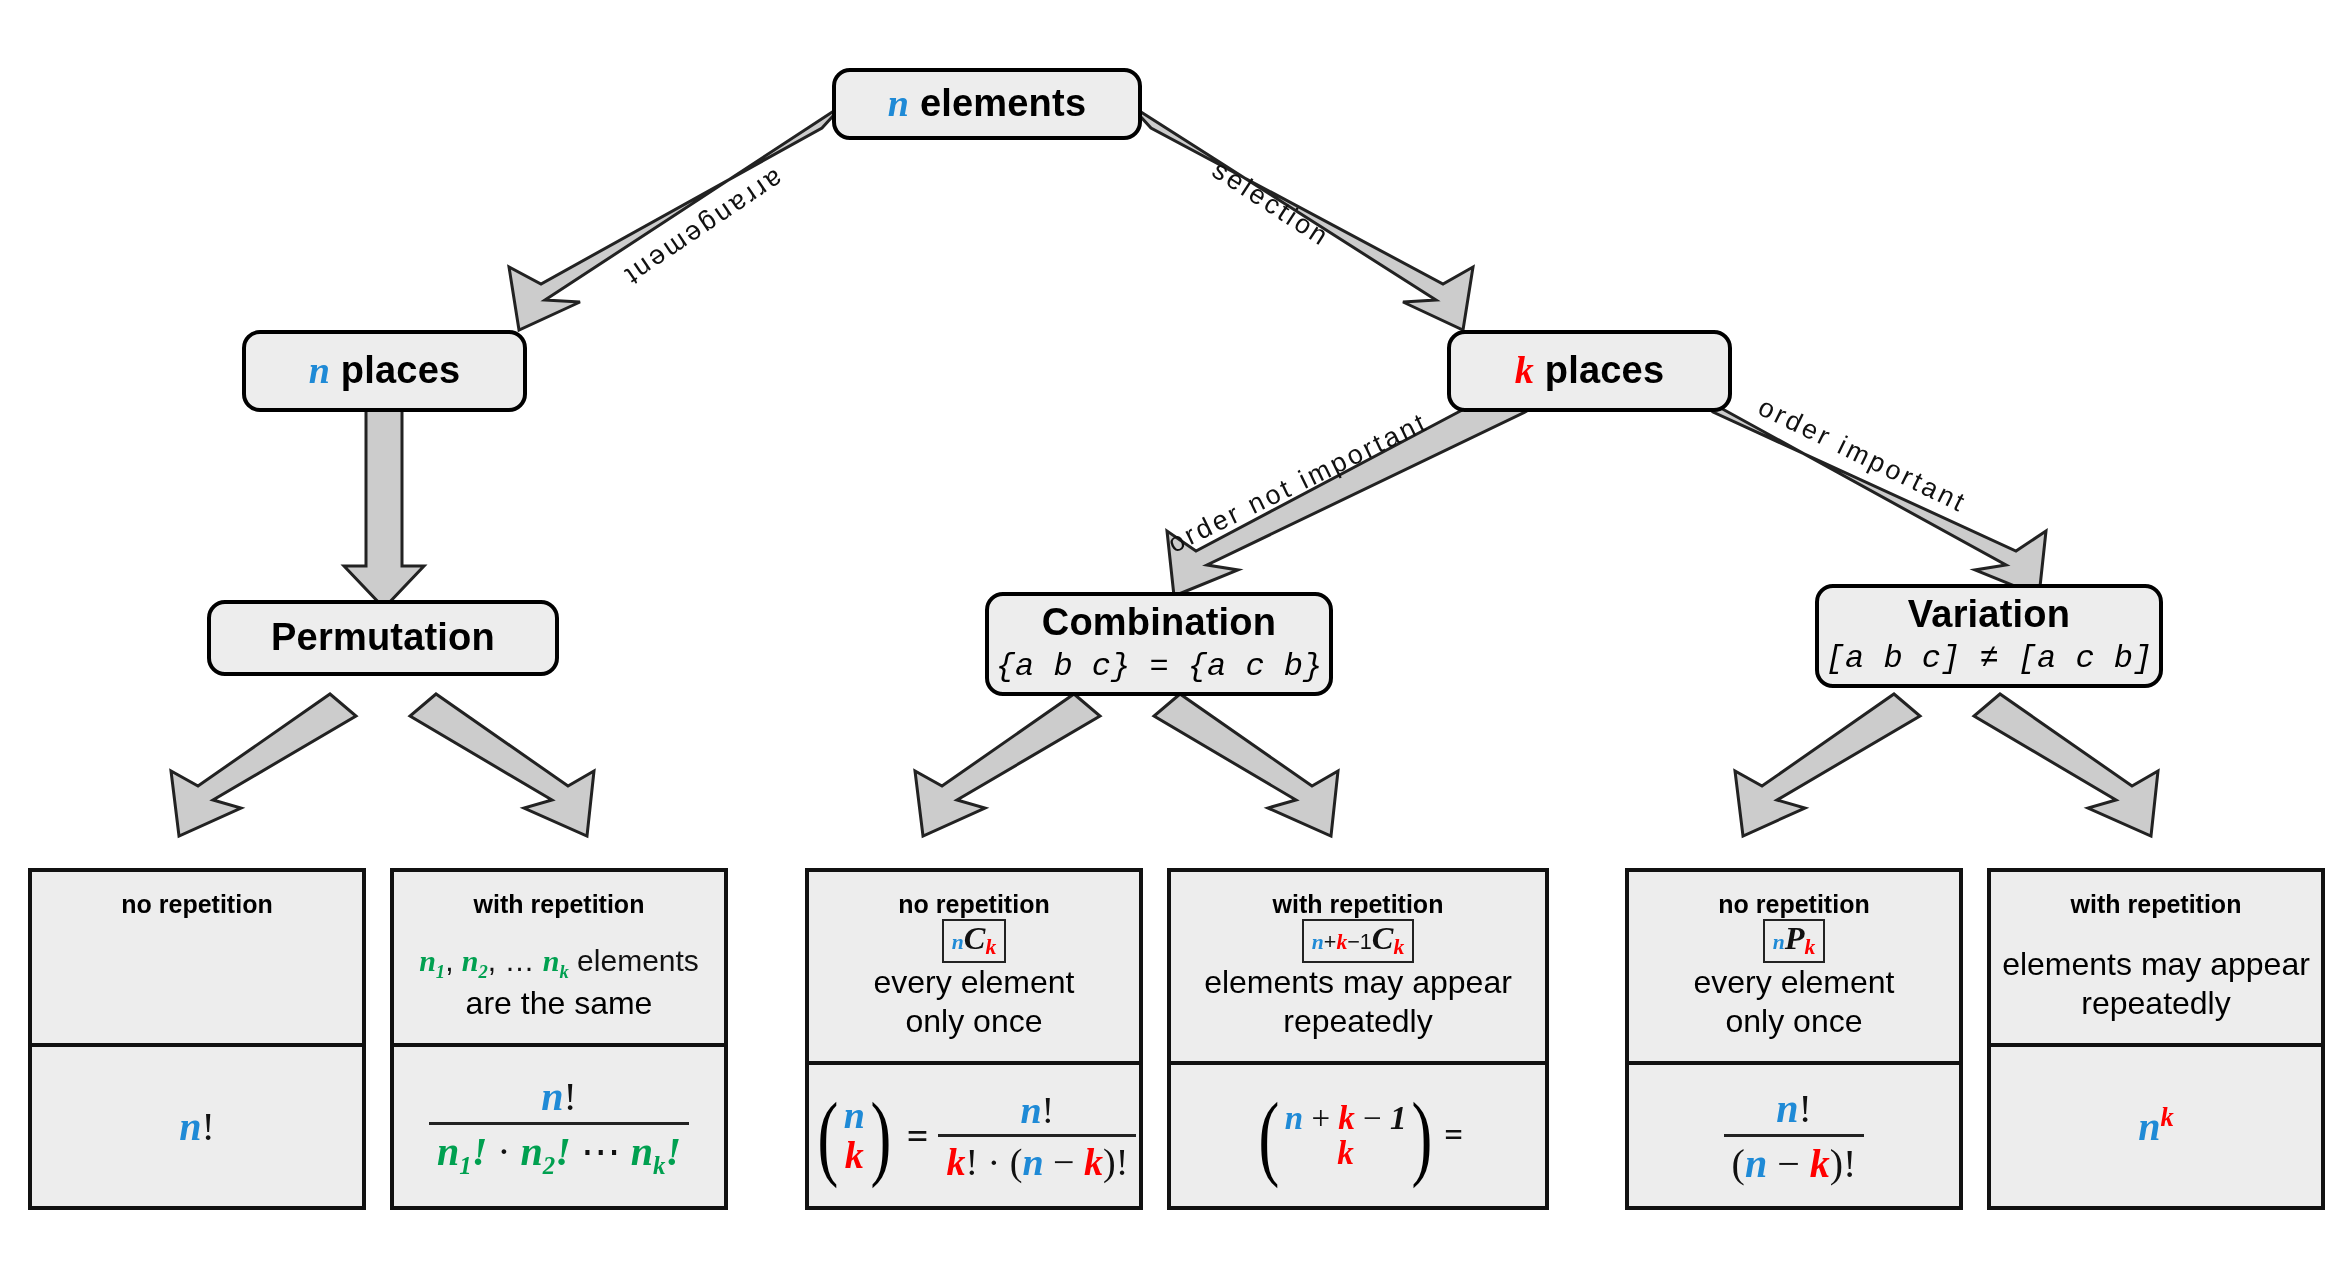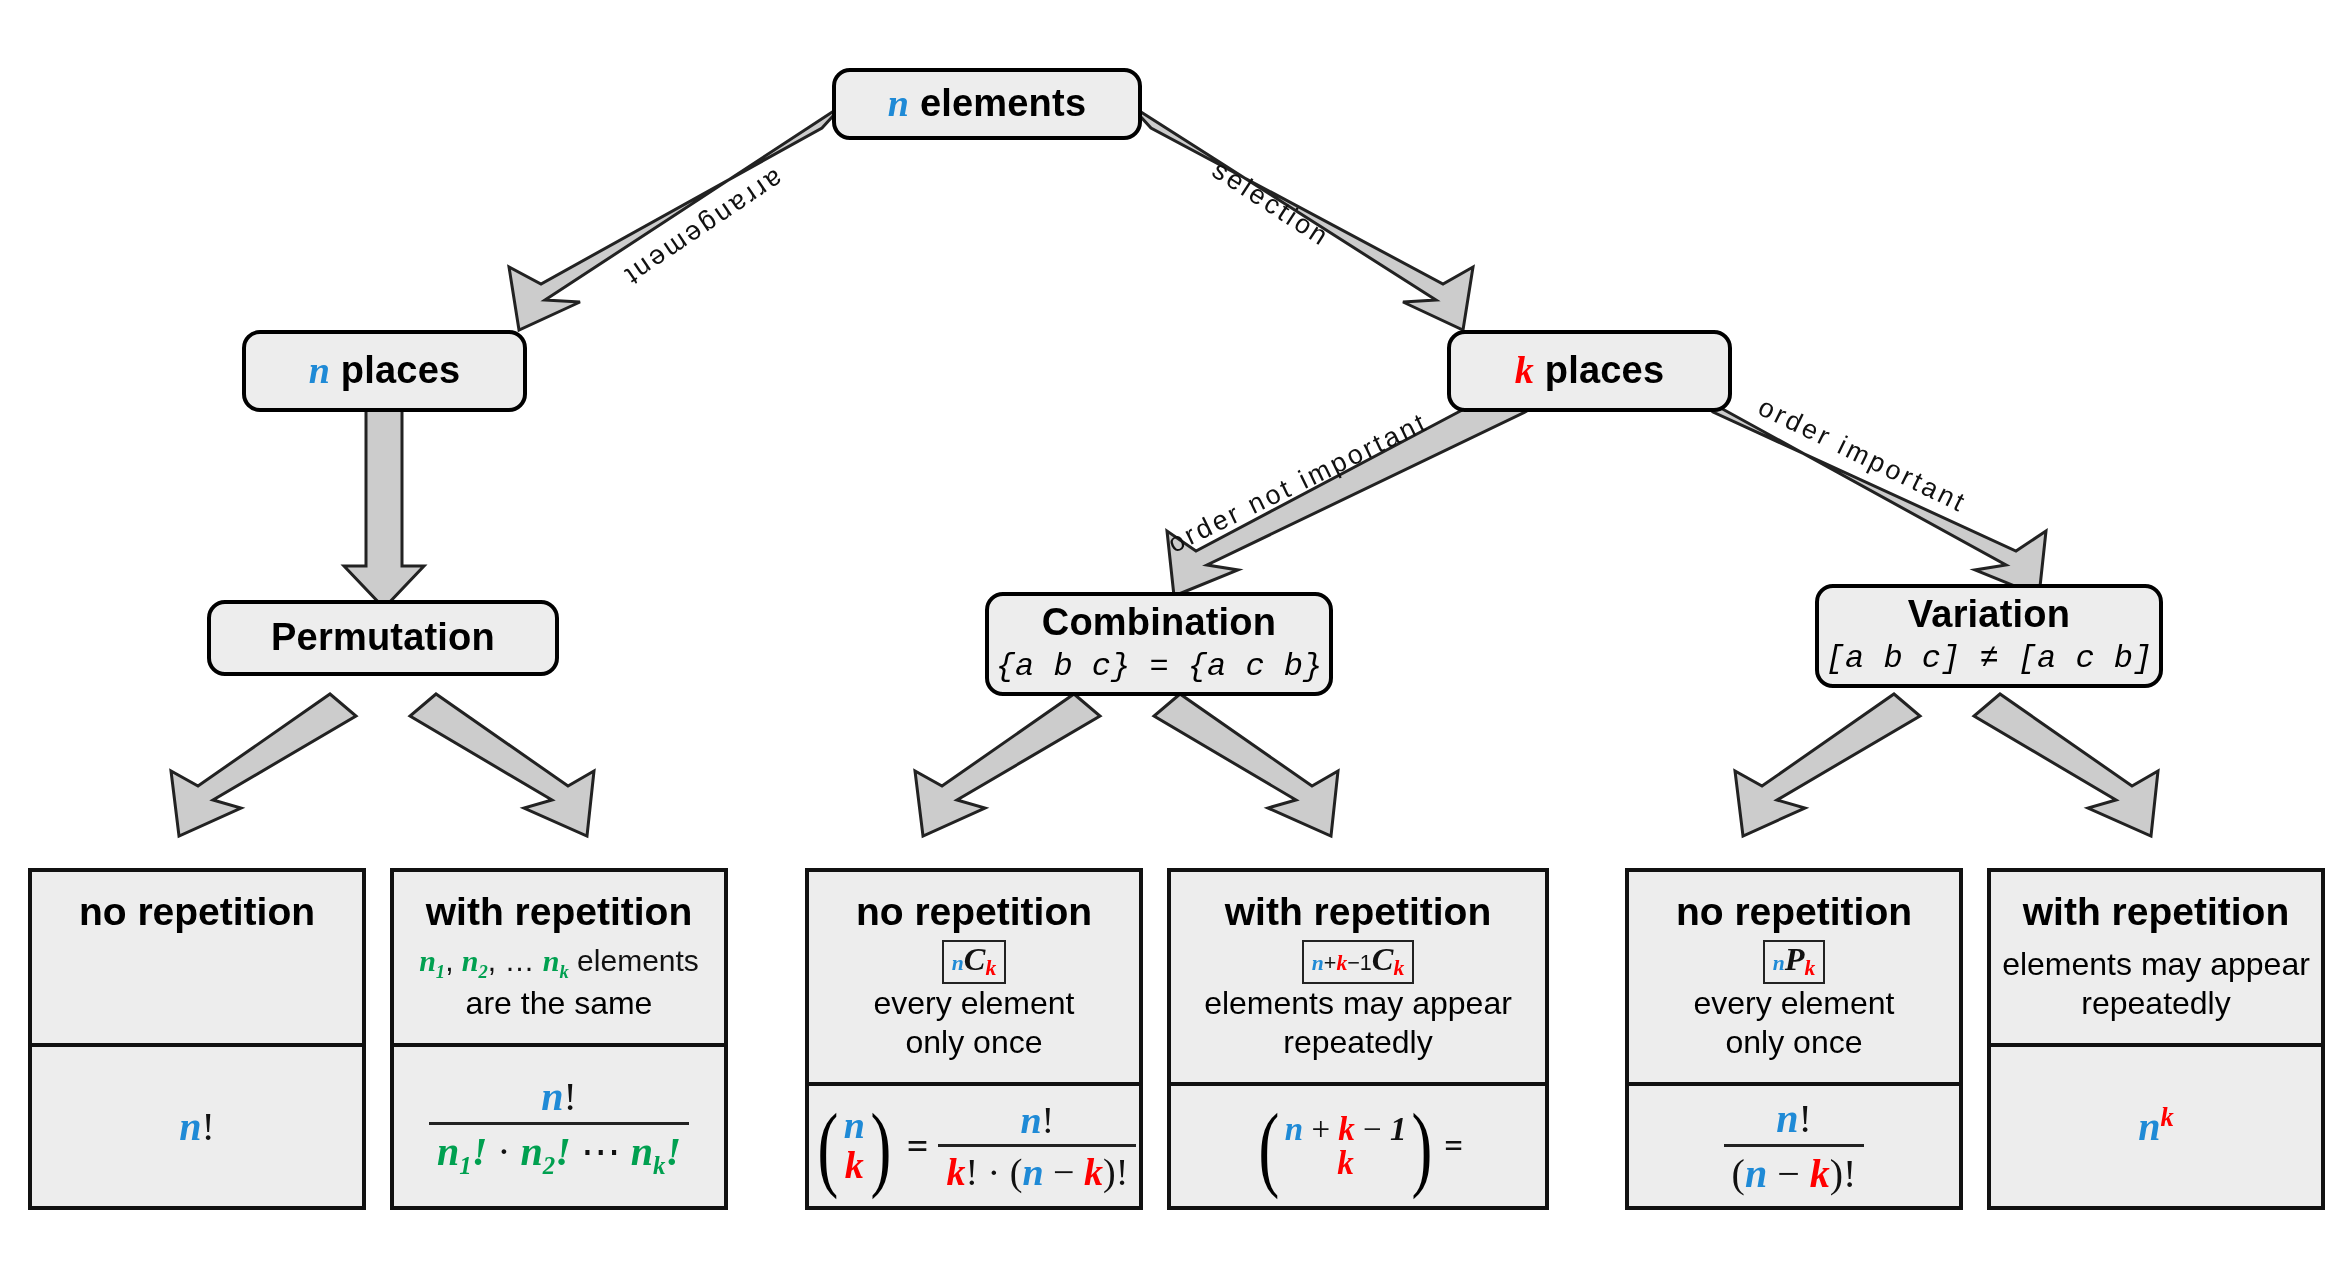--- a/index.html
+++ b/index.html
@@ -17,22 +17,22 @@
   .node .sub{font-family:Liberation Mono, monospace;font-size:32px;font-style:italic;
              margin-top:6px;white-space:nowrap;}
   .node .sub .op{font-style:normal;}
 
   
   .leaf{position:absolute;box-sizing:border-box;background:#ededed;
         border:4px solid #111;display:flex;flex-direction:column;z-index:5;}
   .leaf .top{flex:0 0 175px;display:flex;flex-direction:column;align-items:center;
              border-bottom:4px solid #111;padding-top:18px;box-sizing:border-box;}
   .leaf .bot{flex:1 1 auto;display:flex;align-items:center;justify-content:center;}
-  .leaf .head{font-weight:bold;font-size:39px;white-space:nowrap;}
-  .leaf .badge{margin-top:6px;border:2px solid #222;background:#ededed;
+  .leaf .head{font-weight:bold;font-size:25px;white-space:nowrap;}
+  .leaf .badge{margin-top:0;border:2px solid #222;background:#ededed;
                padding:1px 8px 3px 8px;line-height:1;white-space:nowrap;}
   .leaf .desc{margin-top:auto;margin-bottom:20px;text-align:center;font-size:32px;
               line-height:1.22;}
 
   
   .mi{font-family:"Liberation Serif",serif;font-style:italic;font-weight:bold;}
   .blue{color:#1f8ad6;}
   .red{color:#ff0000;}
   .green{color:#00a050;}
   .blk{color:#111;}

